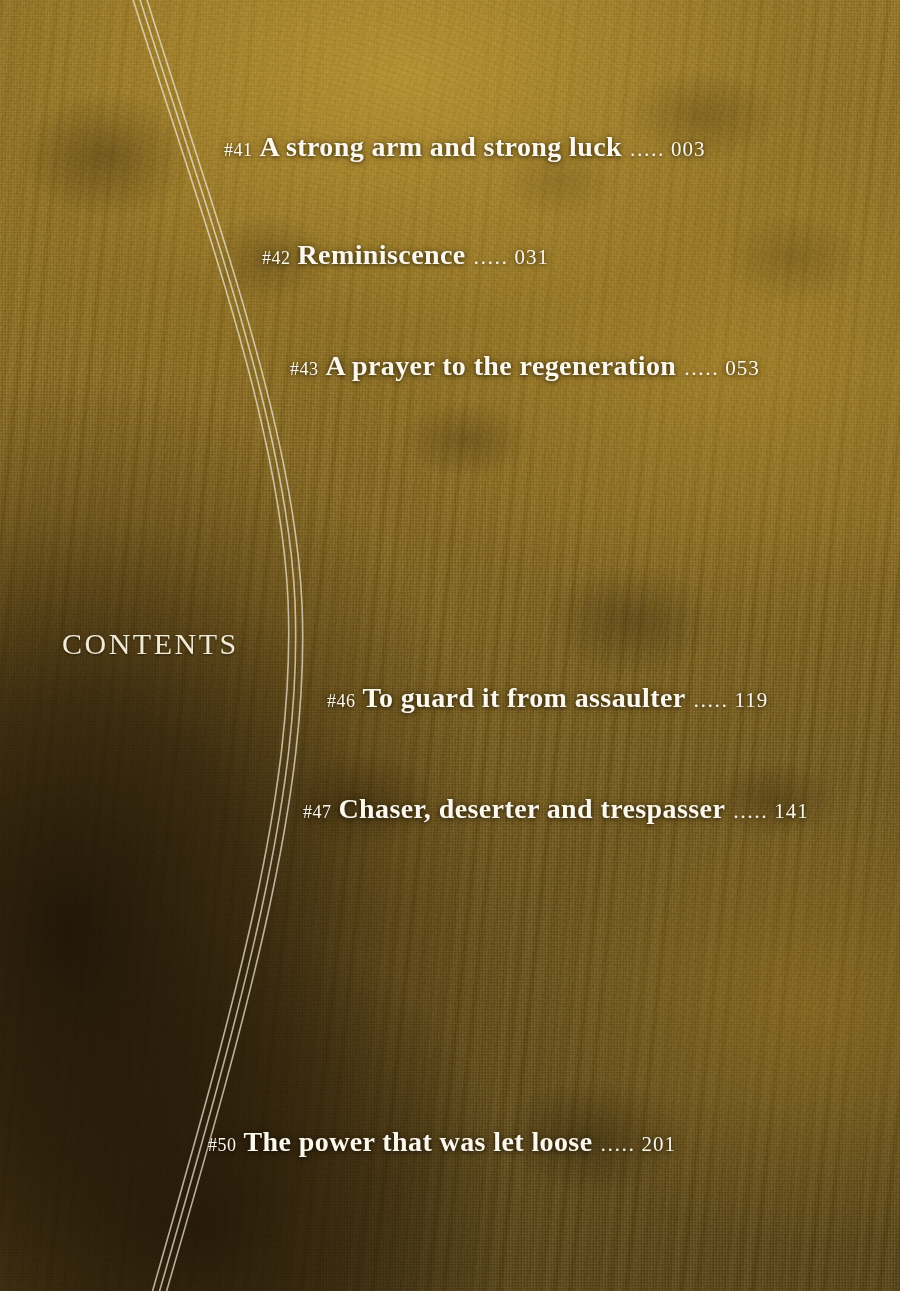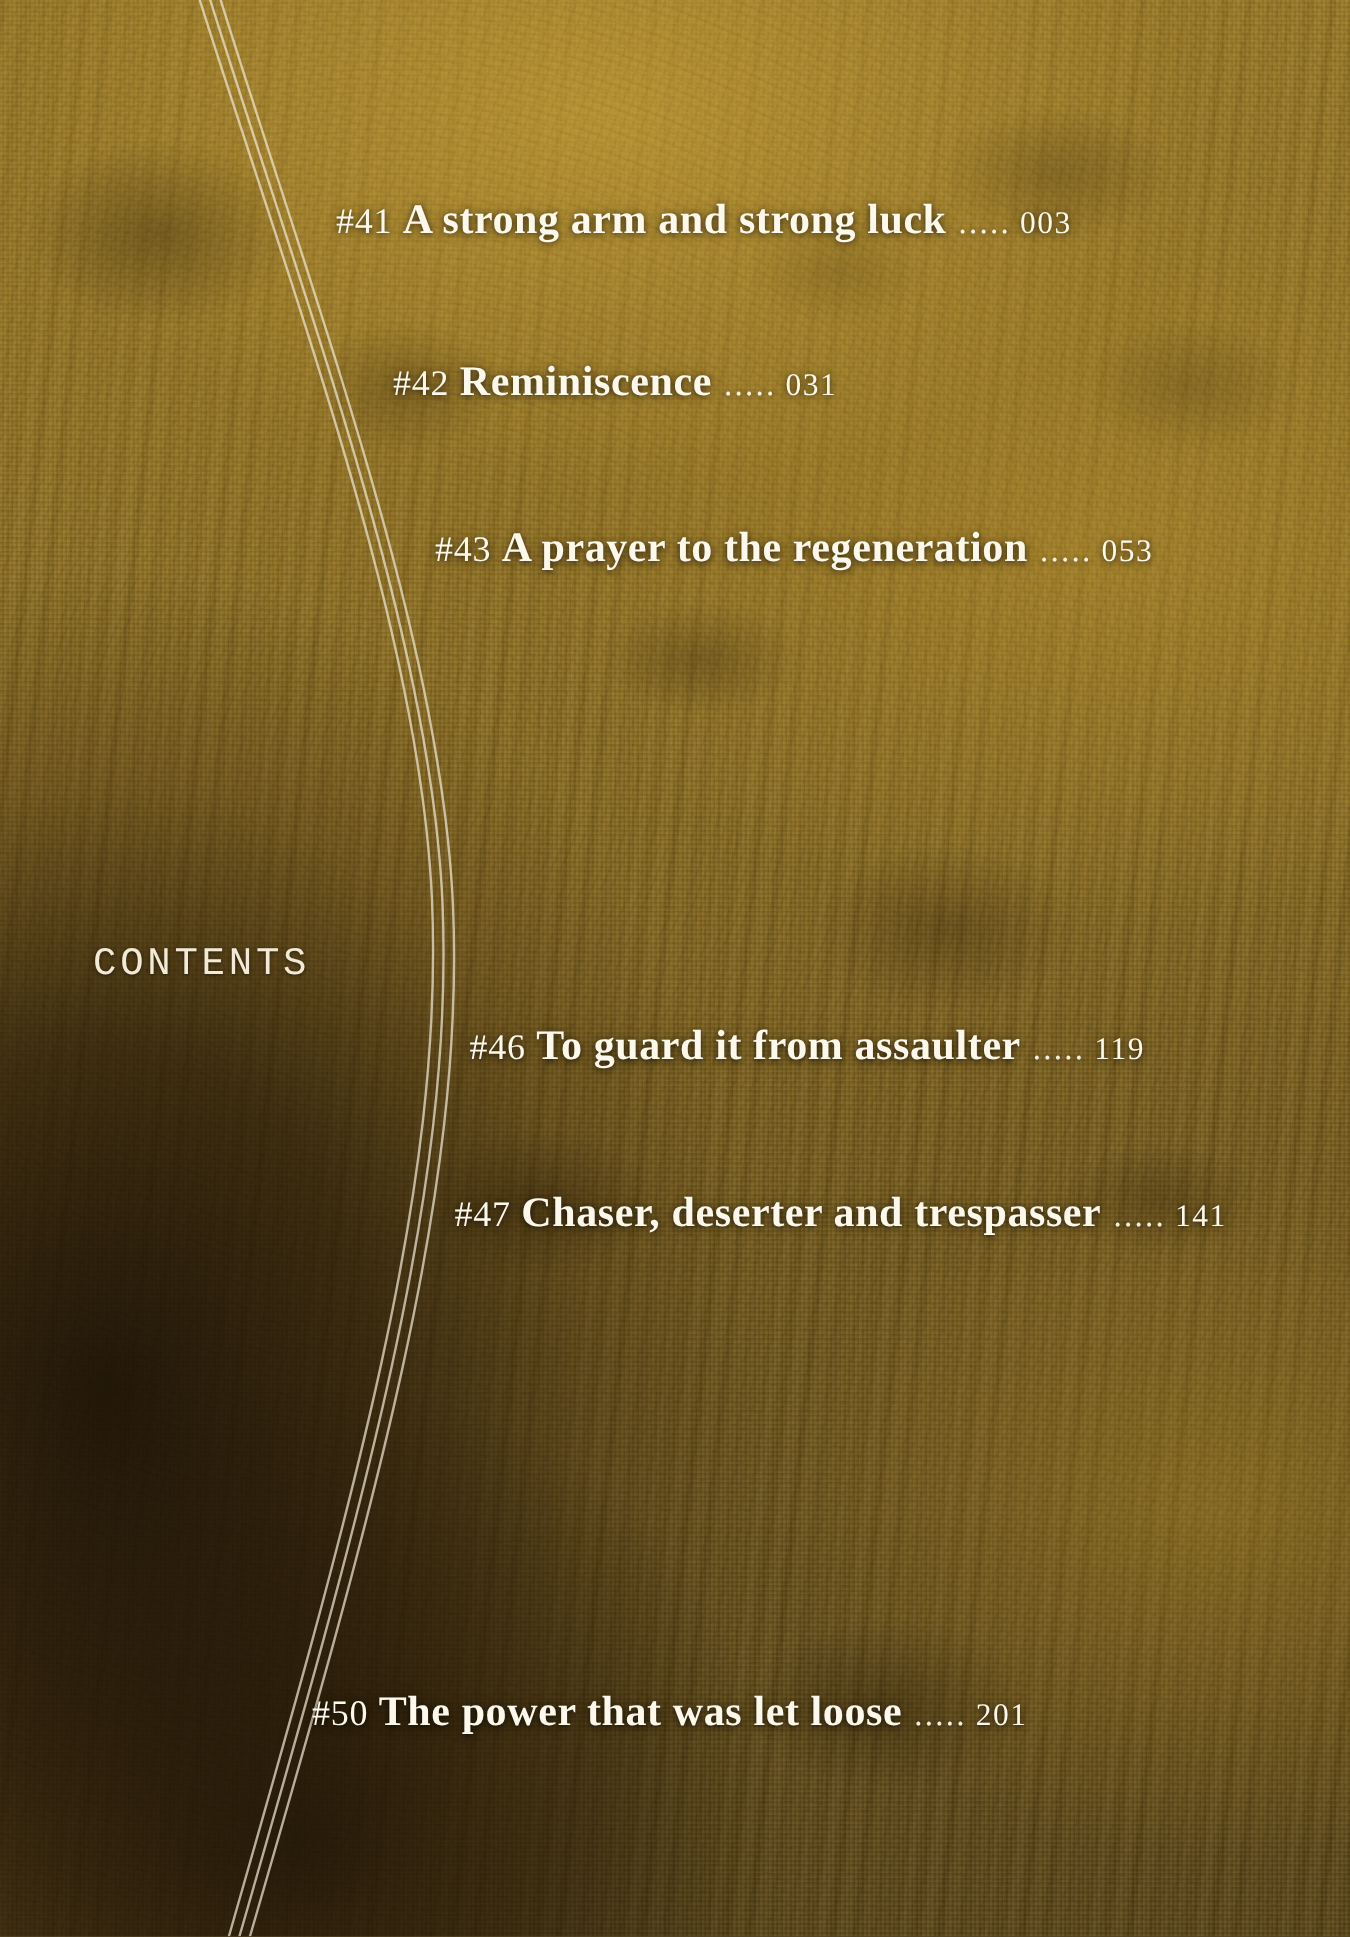--- a/index.html
+++ b/index.html
@@ -59,41 +59,40 @@
   .ribbon {
     position: absolute;
     inset: 0;
     pointer-events: none;
   }
   .contents-label {
     position: absolute;
     left: 62px;
     top: 627px;
     color: #f3ead6;
-    font-size: 26px;
+    font-size: 30px;
     letter-spacing: 2.5px;
     font-weight: 400;
     text-shadow: 0 1px 3px rgba(0,0,0,0.55);
-    font-family: Liberation Mono, monospace;
   }
   .toc {
     position: absolute;
     left: 0;
     top: 0;
     width: 900px;
     height: 1291px;
   }
   .toc-row {
     position: absolute;
     white-space: nowrap;
     color: #fdf8ec;
     text-shadow: 0 1px 4px rgba(0,0,0,0.6), 0 0 10px rgba(0,0,0,0.25);
   }
   .num {
-    font-size: 24px;
+    font-size: 18px;
     letter-spacing: 0.5px;
     vertical-align: baseline;
     margin-top: 48px;
   }
   .title {
     font-size: 28px;
     font-weight: bold;
     letter-spacing: 0.4px;
     margin-left: 7px;
   }
@@ -135,21 +134,21 @@
     <div class="toc-row" style="left:262px; top:239px;">
       <span class="num">#42</span><span class="title">Reminiscence</span><span class="dots">.....</span><span class="pg">031</span>
     </div>
 
     <div class="toc-row" style="left:290px; top:350px;">
       <span class="num">#43</span><span class="title">A prayer to the regeneration</span><span class="dots">.....</span><span class="pg">053</span>
     </div>
 
 
 
-    <div class="toc-row" style="left:313px; top:682px;">
+    <div class="toc-row" style="left:327px; top:682px;">
       <span class="num">#46</span><span class="title">To guard it from assaulter</span><span class="dots">.....</span><span class="pg">119</span>
     </div>
 
     <div class="toc-row" style="left:303px; top:793px;">
       <span class="num">#47</span><span class="title">Chaser, deserter and trespasser</span><span class="dots">.....</span><span class="pg">141</span>
     </div>
 
 
 
     <div class="toc-row" style="left:208px; top:1126px;">

